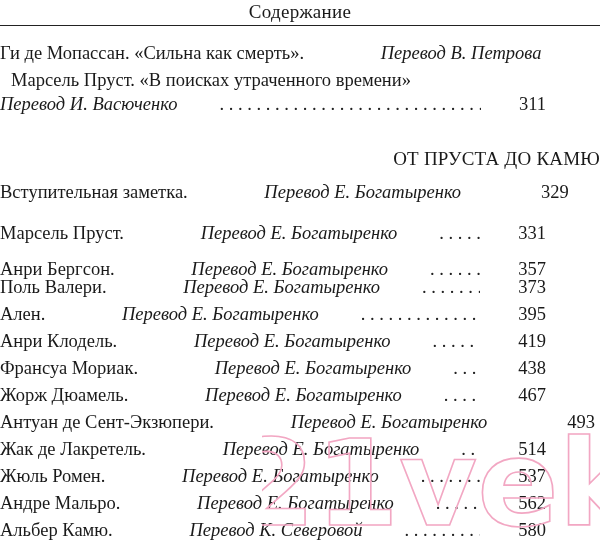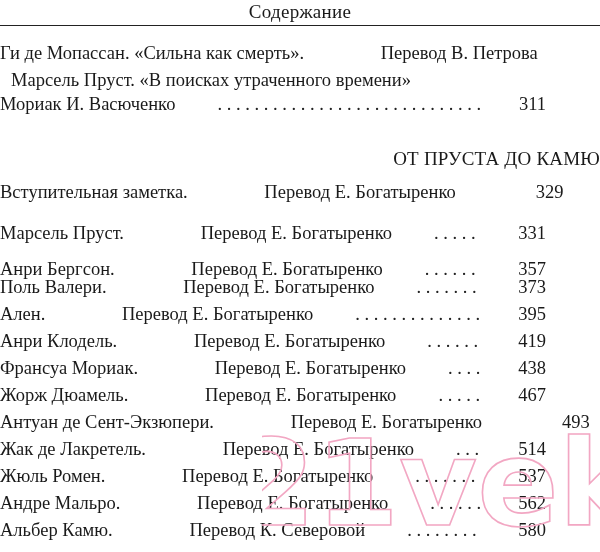--- a/index.html
+++ b/index.html
@@ -15,21 +15,21 @@
   .header-title {
     position: absolute; left: 0; right: 0; top: 1px; text-align: center;
     font-size: 19px; letter-spacing: 0.3px;
   }
   .row {
     position: absolute; left: 0; width: 546px; height: 24px;
     font-size: 18.5px; line-height: 24px; white-space: nowrap;
     display: flex; align-items: baseline; gap: 36px;
   }
   .row .lead { flex: 0 0 auto; }
-  .row .tr { }
+  .row .tr { font-style: italic; }
   .row .dots {
     flex: 1 1 auto; overflow: hidden; margin: 0 2px 0 6px;
     letter-spacing: 4.2px; color: #222;
   }
   .row .dots::before {
     content: ". . . . . . . . . . . . . . . . . . . . . . . . . . . . . . . . . . . . . . . . . . . . . . . . . . . . . . . . . . . . . . . . . . . . . . . . . . . . . . . . . . . . . .";
     letter-spacing: 0;
   }
   .row .page { flex: 0 0 auto; text-align: right; }
   .line-only {
@@ -59,21 +59,21 @@
 <div class="row" style="top:41px">
   <span class="lead">Ги де Мопассан. «Сильна как смерть».</span>&nbsp;<span class="lead tr">Перевод В. Петрова</span>
   <span class="dots"></span>
   <span class="page">299</span>
 </div>
 
 <div class="line-only" style="top:68px">
   <span>Марсель Пруст. «В поисках утраченного времени»</span>
 </div>
 <div class="row" style="top:92px">
-  <span class="lead tr">Мориак И. Васюченко</span>
+  <span class="lead tr">Перевод И. Васюченко</span>
   <span class="dots"></span>
   <span class="page">311</span>
 </div>
 
 <div class="section-title">ОТ ПРУСТА ДО КАМЮ</div>
 
 <div class="row" style="top:180px">
   <span class="lead">Вступительная заметка.</span>&nbsp;<span class="lead tr">Перевод Е. Богатыренко</span>
   <span class="dots"></span>
   <span class="page">329</span>

